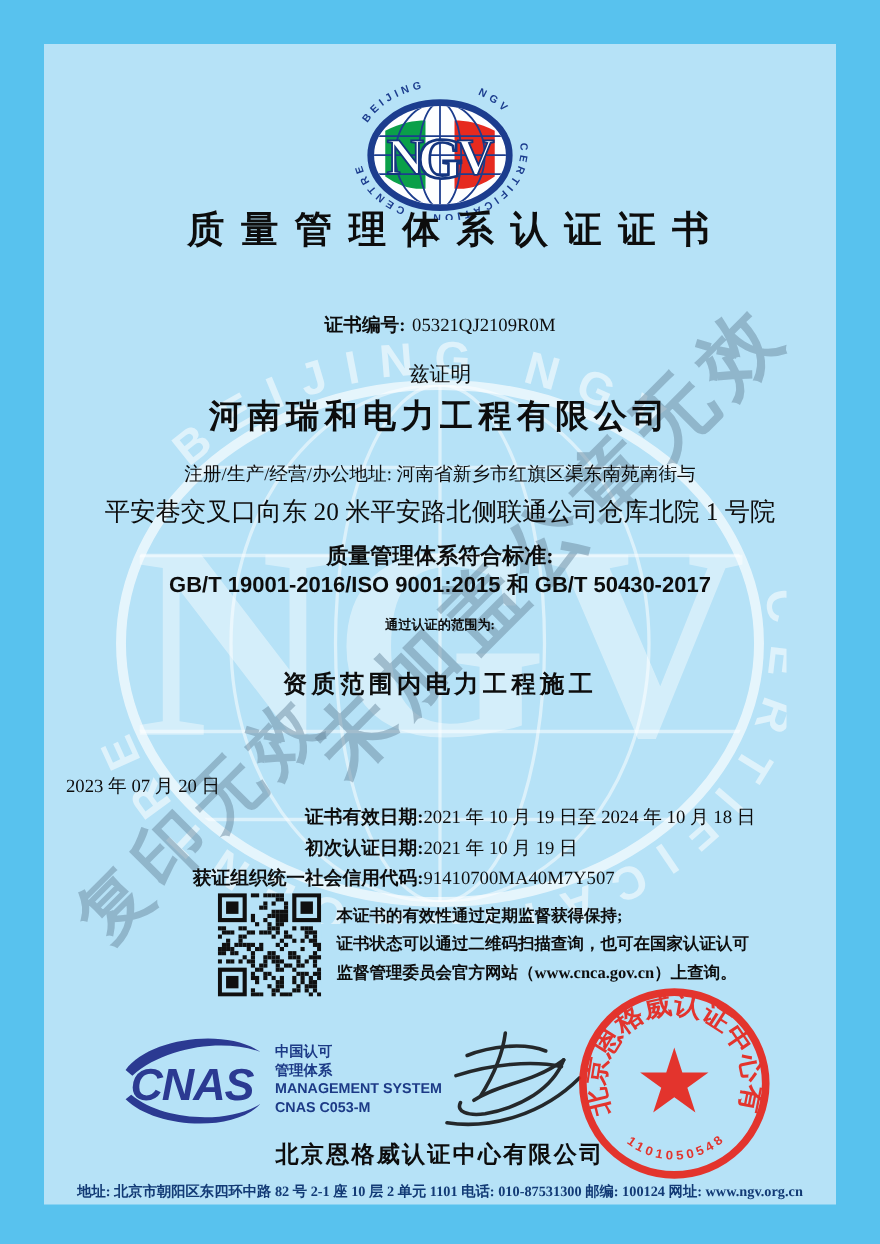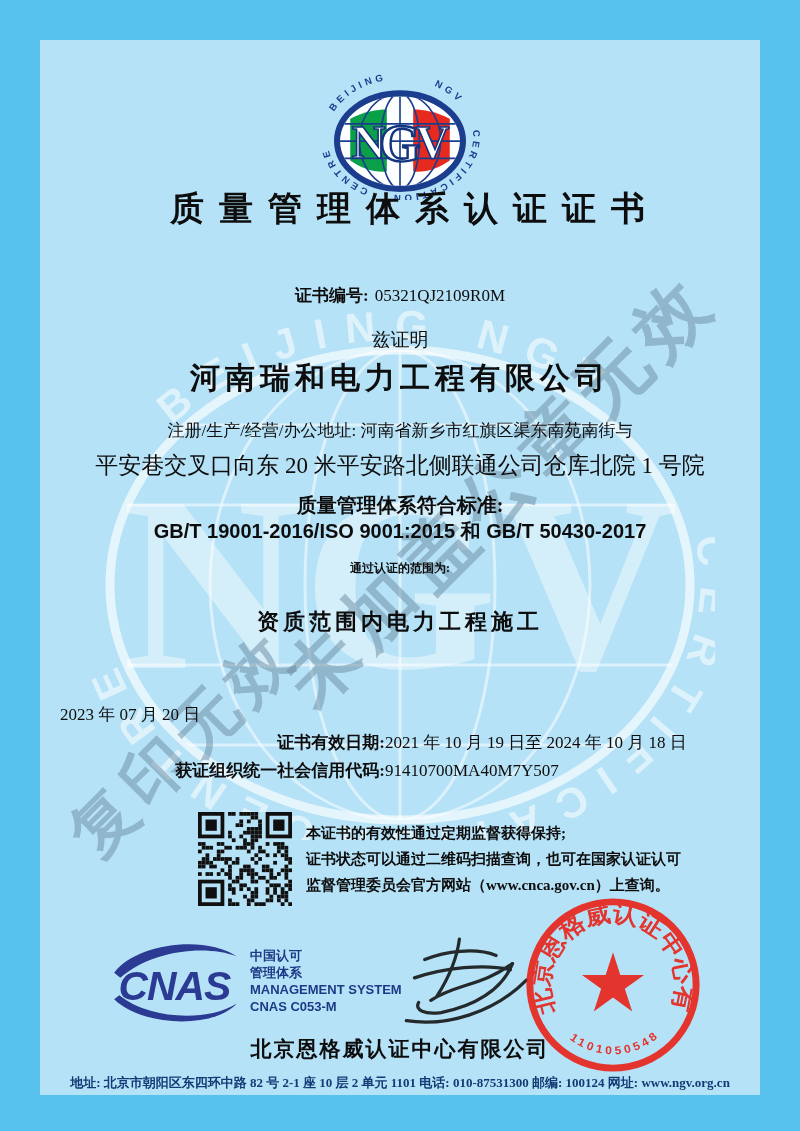--- a/index.html
+++ b/index.html
@@ -131,20 +131,24 @@
 <div id="scopelabel" class="abs center z3">通过认证的范围为:</div>
 <div id="scope" class="abs center z3">资质范围内电力工程施工</div>
 
 <div id="dates" class="abs">
   <div class="date-row">
     <span class="dvalue">2023 年 07 月 20 日</span>
   </div>
   <div class="date-row">
     <span class="dlabel">证书有效日期:</span>
     <span class="dvalue">2021 年 10 月 19 日至 2024 年 10 月 18 日</span>
+  </div>
+  <div class="date-row">
+    <span class="dlabel">初次认证日期:</span>
+    <span class="dvalue">2021 年 10 月 19 日</span>
   </div>
   <div class="date-row">
     <span class="dlabel">获证组织统一社会信用代码:</span>
     <span class="dvalue">91410700MA40M7Y507</span>
   </div>
 </div>
 
 <svg id="qr" class="abs" width="94" height="94" viewBox="0 0 25 25">
   <rect x="0" y="0" width="25" height="25" fill="#b6e2f7"></rect>
   <g id="qr-modules" fill="#101010">

